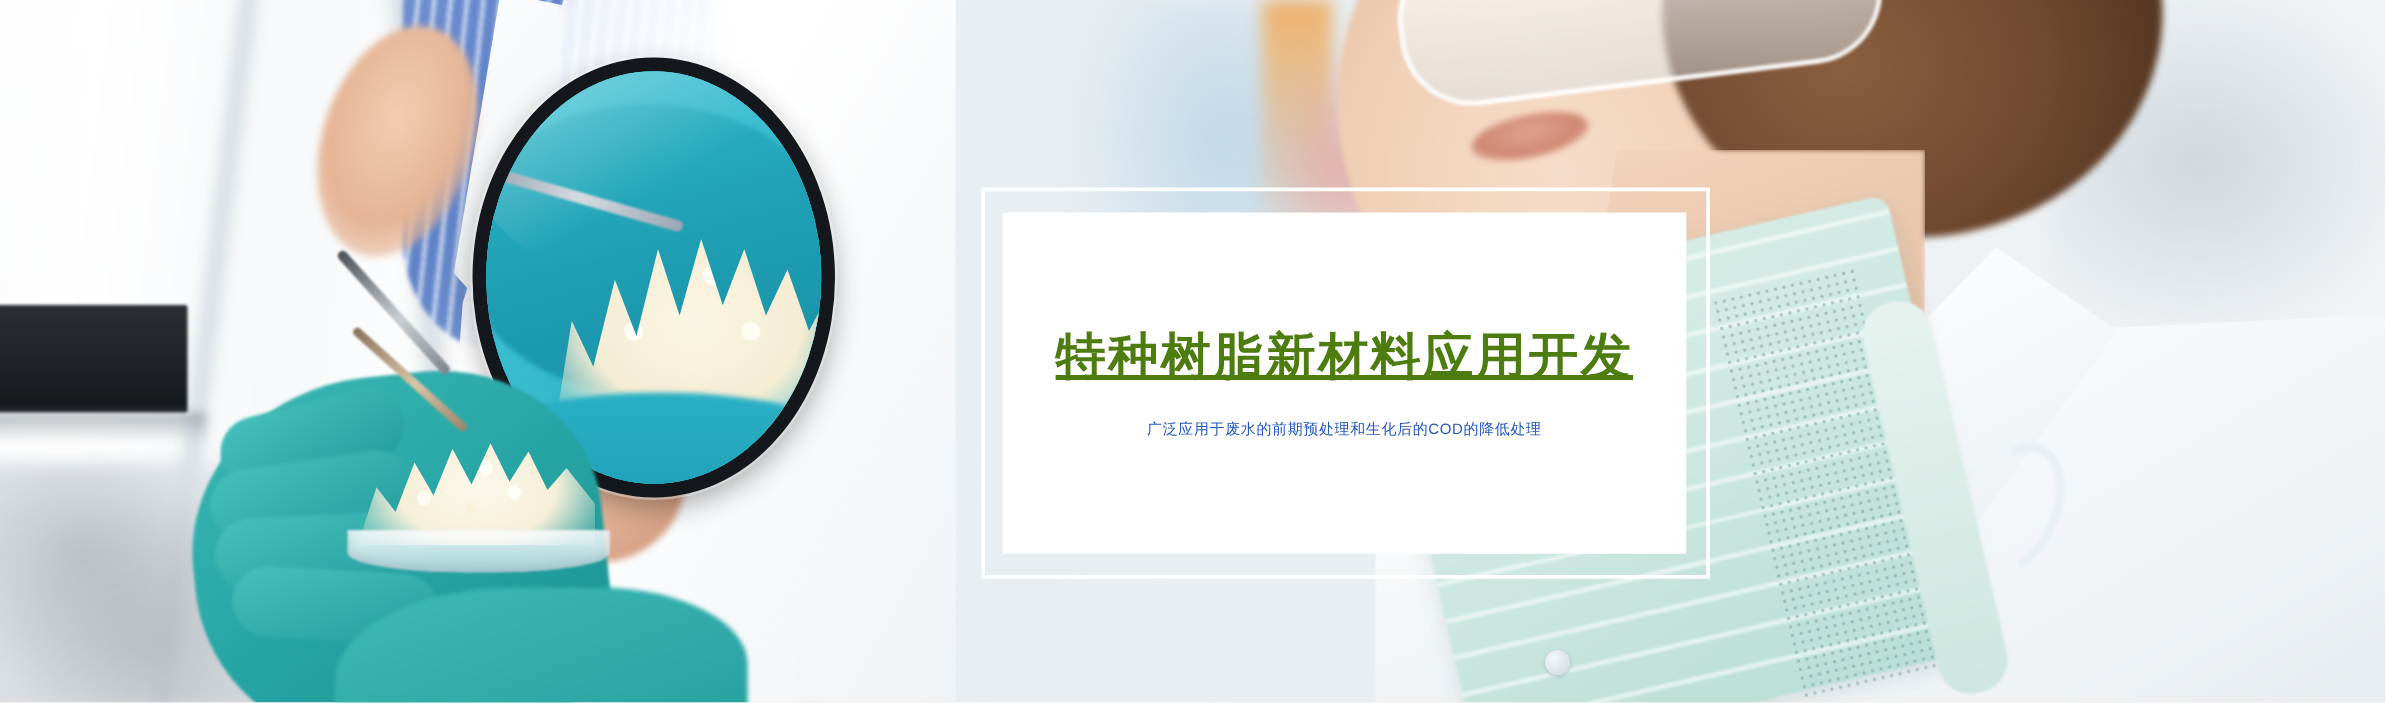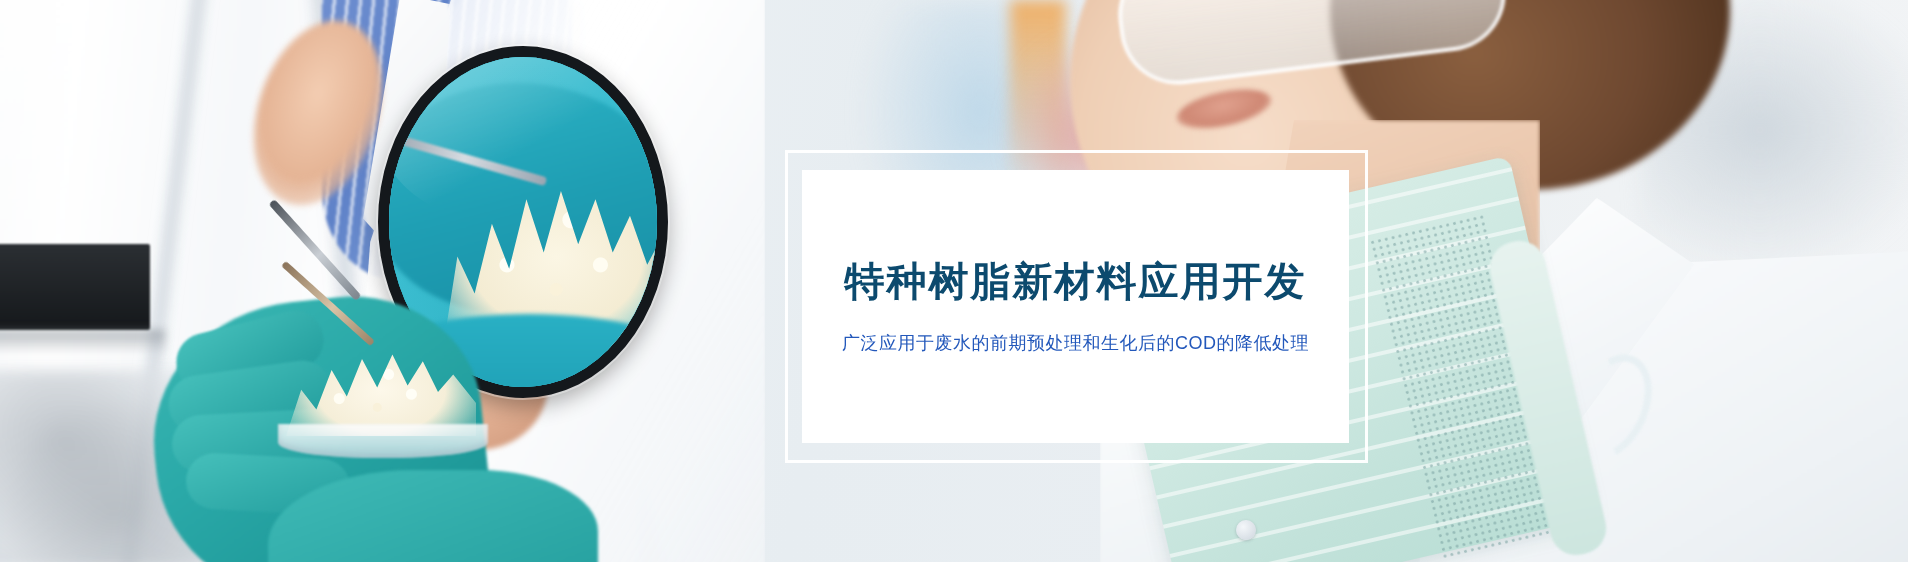--- a/index.html
+++ b/index.html
@@ -328,28 +328,29 @@
     background:#ffffff;
   }
   .panel-content{
     position:absolute;left:17px;top:20px;right:19px;bottom:20px;
     display:flex;flex-direction:column;align-items:center;justify-content:center;
     text-align:center;
   }
   .headline{
     font-size:40px;
     font-weight:bold;
-    color:#0c4a6e;
+    color:#4d7c0f;
     letter-spacing:2px;
     line-height:1.2;
     margin:0 0 26px 0;
     white-space:nowrap;
+    text-decoration:underline;
   }
   .subline{
-    font-size:18px;
+    font-size:12px;
     font-weight:normal;
     color:#2358bb;
     letter-spacing:.5px;
     line-height:1.4;
     margin:0;
     white-space:nowrap;
   }
 </style>
 </head>
 <body>

